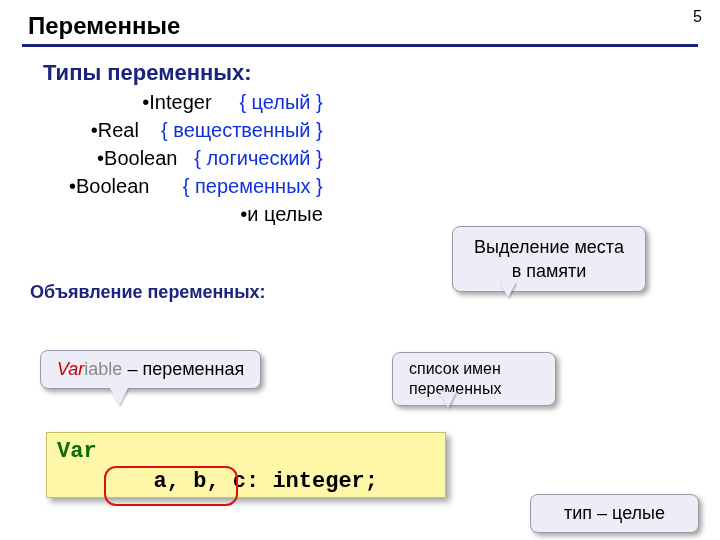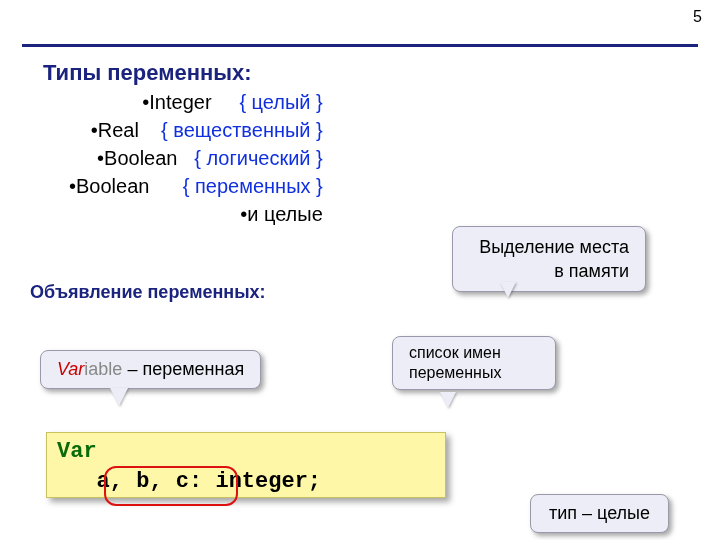--- a/index.html
+++ b/index.html
@@ -71,28 +71,28 @@
   }
   .callout {
     position: absolute;
     background: #ecedf6;
     border: 1px solid #99a;
     border-radius: 8px;
     box-shadow: 3px 3px 5px rgba(0,0,0,0.35);
     padding: 8px 16px;
     font-size: 18px;
     color: #000;
-    text-align: right;
+    text-align: center;
   }
   .callout-mem { top: 226px; left: 452px; width: 160px; line-height: 24px; }
   .callout-var { top: 350px; left: 40px; font-style: normal; }
   .callout-var .var-red { color: #c00; font-style: italic; }
   .callout-var .var-gray { color: #888; }
-  .callout-names { top: 336px; left: 392px; font-size: 16px; padding: 6px 16px; line-height: 20px; text-align: left; width: 130px;}
-  .callout-type { top: 494px; left: 530px; font-size: 18px; padding: 8px 18px; }
+  .callout-names { top: 352px; left: 392px; font-size: 16px; padding: 6px 16px; line-height: 20px; text-align: left; width: 130px;}
+  .callout-type { top: 494px; left: 530px; font-size: 18px; padding: 8px 33px; }
   .code-box {
     position: absolute;
     top: 432px;
     left: 46px;
     width: 400px;
     height: 66px;
     background: #fff7a8;
     border: 1px solid #c9c160;
     box-shadow: 4px 4px 6px rgba(0,0,0,0.35);
     font-family: "Courier New", monospace;
@@ -138,20 +138,21 @@
     border-right: 8px solid transparent;
     border-top: 16px solid #ecedf6;
     filter: drop-shadow(1px 1px 1px rgba(0,0,0,0.3));
   }
 </style>
 </head>
 <body>
 
 <div class="slide">
   <div class="page-num">5</div>
+  <div class="title">Переменные</div>
   <div class="title-rule"></div>
 
   <div class="section1">Типы переменных:</div>
 
   <div class="types-list">
     <div class="row"><span class="bul">•</span><span>Integer</span>     <span class="comment">{ целый }</span></div>
     <div class="row"><span class="bul">•</span><span>Real</span>    <span class="comment">{ вещественный }</span></div>
     <div class="row"><span class="bul">•</span><span>Boolean</span>   <span class="comment">{ логический }</span></div>
     <div class="row"><span class="bul">•</span><span>Boolean</span>      <span class="comment">{ переменных }</span></div>
     <div class="row"><span class="bul">•</span><span>и целые</span></div>
@@ -165,18 +166,18 @@
   <div class="callout callout-var">
     <span class="var-red">Var</span><span class="var-gray">iable</span><span> – переменная</span>
   </div>
   <div class="pointer ptr-var"></div>
 
   <div class="callout callout-names">список имен переменных</div>
   <div class="pointer ptr-names"></div>
 
   <div class="code-box">
     <div><span class="kw">Var</span></div>
-    <div style="white-space:pre;">   a, b, c: integer;</div>
+    <div style="white-space:pre;text-align:center;">   a, b, c: integer;</div>
   </div>
   <div class="red-box1"></div>
 
   <div class="callout callout-type">тип – целые</div>
 </div>
 
 </body></html>

